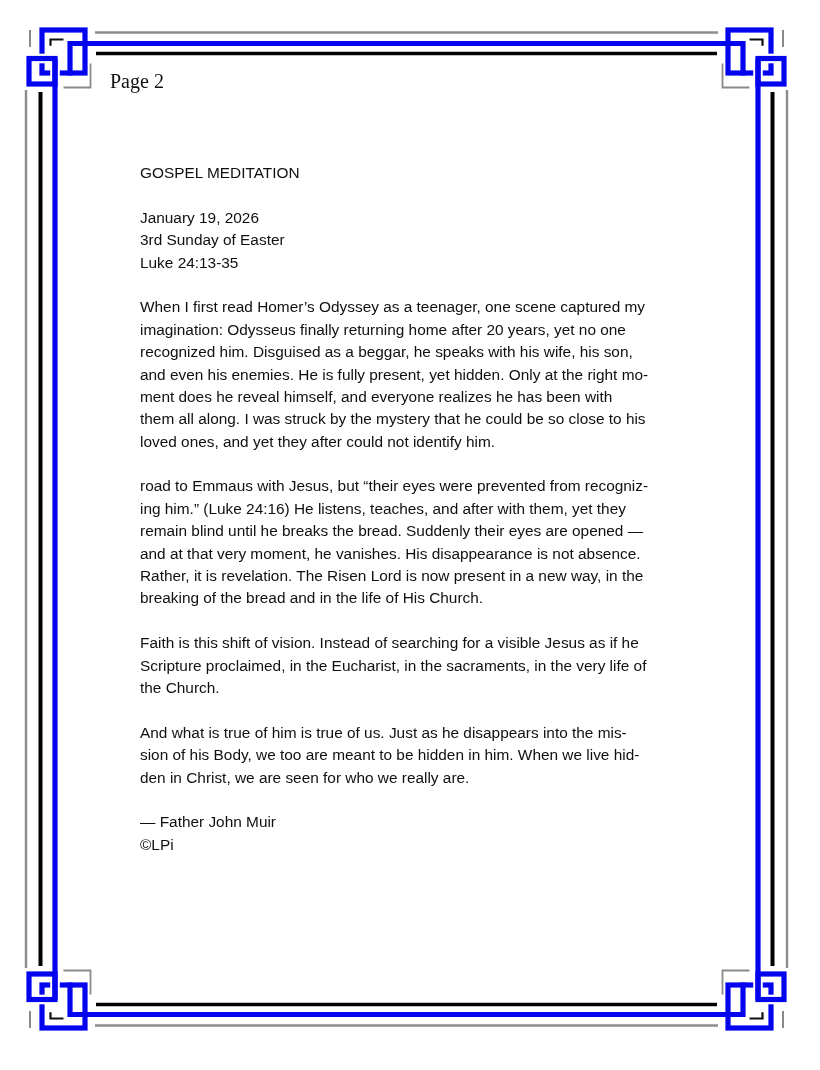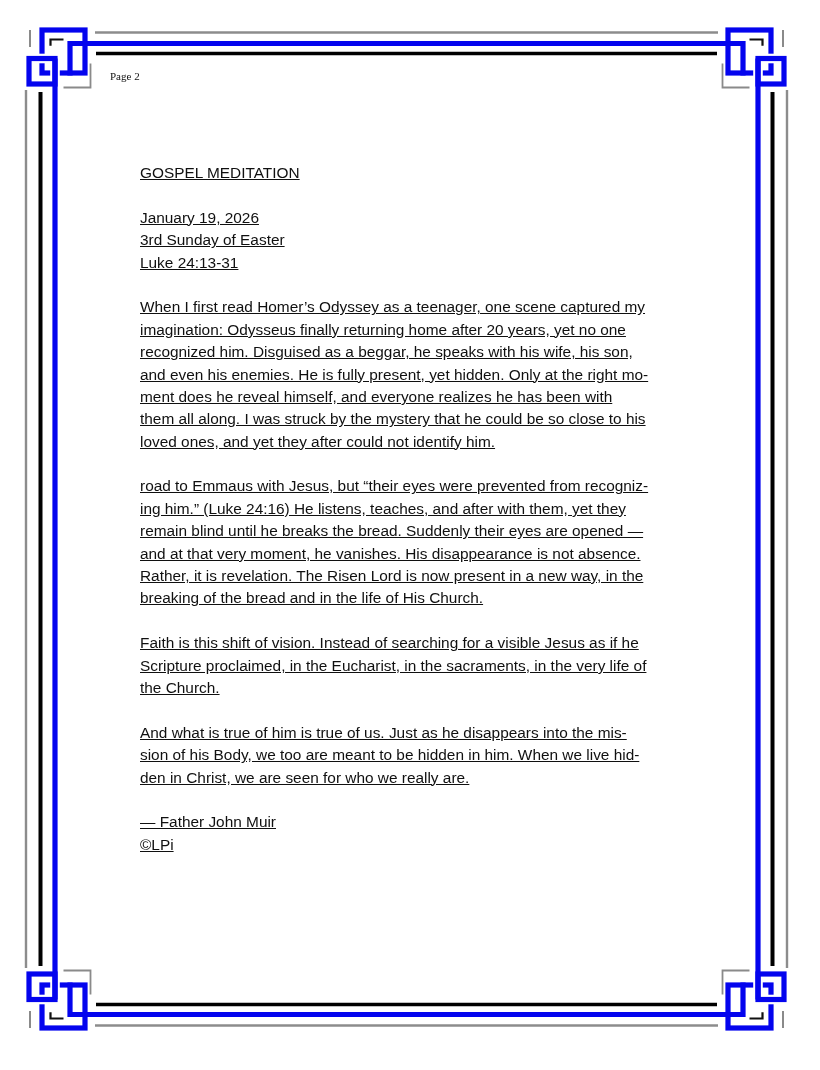--- a/index.html
+++ b/index.html
@@ -3,27 +3,27 @@
 <meta charset="utf-8">
 <style>
   html,body{margin:0;padding:0;}
   body{
     width:820px;height:1070px;position:relative;background:#ffffff;overflow:hidden;
     font-family:"Liberation Sans", sans-serif;
   }
   #border-svg{position:absolute;left:0;top:0;width:820px;height:1070px;pointer-events:none;}
   #page-label{
     position:absolute;left:110px;top:70px;
-    font-family:"Liberation Serif", serif;font-size:11px;color:#121212;
+    font-family:"Liberation Serif", serif;font-size:20px;color:#121212;
   }
   #article{
     position:absolute;left:140px;top:162px;width:580px;
     font-size:15.4px;color:#101010;
   }
-  .line{height:22.4px;line-height:22.4px;white-space:pre;text-decoration:underline;}
+  .line{height:22.4px;line-height:22.4px;white-space:pre;}
   .blank{height:22.4px;}
 </style>
 </head>
 <body>
 
 <svg id="border-svg" viewBox="0 0 820 1070" xmlns="http://www.w3.org/2000/svg">
   <defs>
     <g id="knot">
 
       <rect x="42" y="30" width="43" height="43" fill="none" stroke="#0404ee" stroke-width="5.2"></rect>
@@ -67,21 +67,21 @@
 </svg>
 
 <div id="page-label">Page 2</div>
 
 <div id="article">
   <div class="line">GOSPEL MEDITATION</div>
   <div class="line blank"></div>
   <div>
       <div class="line">January 19, 2026</div>
       <div class="line">3rd Sunday of Easter</div>
-      <div class="line">Luke 24:13-31</div>
+      <div class="line">Luke 24:13-35</div>
     </div>
   <div class="line blank"></div>
   <div>
       <div class="line">When I first read Homer’s Odyssey as a teenager, one scene captured my</div>
       <div class="line">imagination: Odysseus finally returning home after 20 years, yet no one</div>
       <div class="line">recognized him. Disguised as a beggar, he speaks with his wife, his son,</div>
       <div class="line">and even his enemies. He is fully present, yet hidden. Only at the right mo-</div>
       <div class="line">ment does he reveal himself, and everyone realizes he has been with</div>
       <div class="line">them all along. I was struck by the mystery that he could be so close to his</div>
       <div class="line">loved ones, and yet they after could not identify him.</div>

